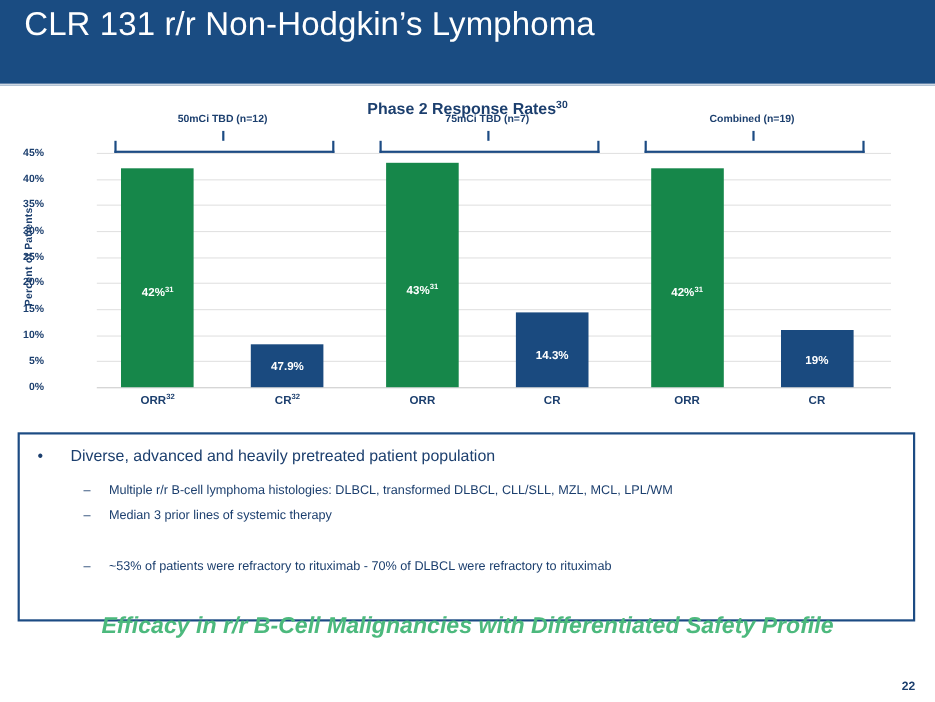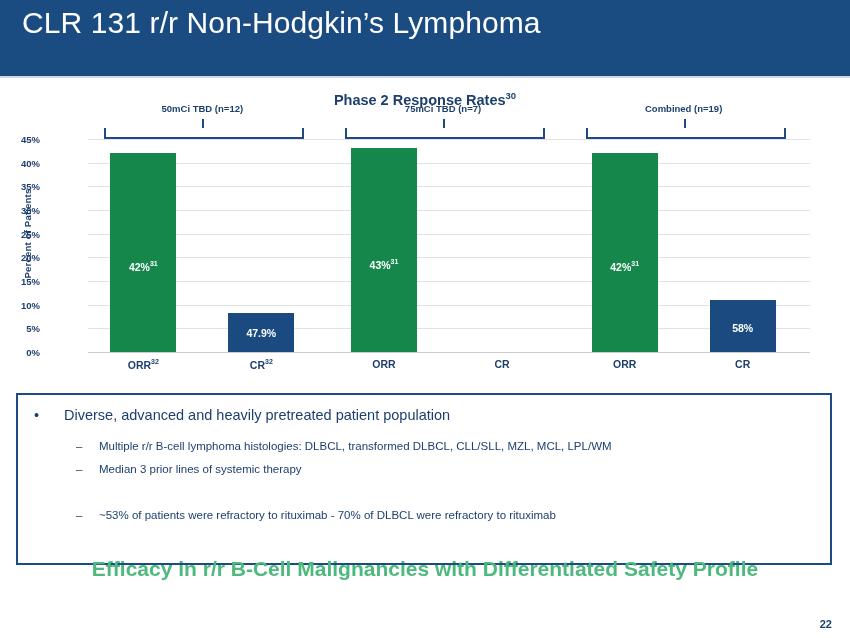--- a/index.html
+++ b/index.html
@@ -175,20 +175,21 @@
   .bullet-l2 .mark { display: inline-block; width: 23px; }
 
   
   #footer-tagline {
     position: absolute;
     left: 0; top: 557px;
     width: 850px;
     text-align: center;
     font-size: 21px;
     font-weight: bold;
+    font-style: italic;
     color: #4CB97D;
     white-space: nowrap;
   }
   #page-number {
     position: absolute;
     right: 18px; bottom: 8px;
     font-size: 11px;
     font-weight: bold;
     color: #1c3f6e;
     margin-left: 43px;
@@ -236,30 +237,33 @@
         <div class="bar-value" style="bottom: 13.3575px;"><span>47.9%</span></div>
       </div>
       <div class="xlabel" style="left: 140.333px; width: 66px;"><span>CR</span><sup>32</sup></div>
       <div class="bracket" style="left: 16.3333px; width: 196px; top: -11px;"></div>
       <div class="bracket-tick" style="left: 114.333px; top: -20px;"></div>
       <div class="group-label" style="left: 24.3333px; width: 180px; top: -36px;">50mCi TBD (n=12)</div>
       <div class="bar orr" style="left: 263px; width: 66px; height: 203.533px;">
         <div class="bar-value" style="bottom: 81.4133px;"><span>43%</span><sup>31</sup></div>
       </div>
       <div class="xlabel" style="left: 263px; width: 66px;"><span>ORR</span></div>
+      <div class="bar cr" style="left: 381px; width: 66px; height: 67.6867px;">
+        <div class="bar-value" style="bottom: 23.0135px;"><span>14.3%</span></div>
+      </div>
       <div class="xlabel" style="left: 381px; width: 66px;"><span>CR</span></div>
       <div class="bracket" style="left: 257px; width: 196px; top: -11px;"></div>
       <div class="bracket-tick" style="left: 355px; top: -20px;"></div>
       <div class="group-label" style="left: 265px; width: 180px; top: -36px;">75mCi TBD (n=7)</div>
       <div class="bar orr" style="left: 503.667px; width: 66px; height: 198.8px;">
         <div class="bar-value" style="bottom: 79.52px;"><span>42%</span><sup>31</sup></div>
       </div>
       <div class="xlabel" style="left: 503.667px; width: 66px;"><span>ORR</span></div>
       <div class="bar cr" style="left: 621.667px; width: 66px; height: 52.0667px;">
-        <div class="bar-value" style="bottom: 17.7027px;"><span>58%</span></div>
+        <div class="bar-value" style="bottom: 17.7027px;"><span>19%</span></div>
       </div>
       <div class="xlabel" style="left: 621.667px; width: 66px;"><span>CR</span></div>
       <div class="bracket" style="left: 497.667px; width: 196px; top: -11px;"></div>
       <div class="bracket-tick" style="left: 595.667px; top: -20px;"></div>
       <div class="group-label" style="left: 505.667px; width: 180px; top: -36px;">Combined (n=19)</div>
     </div>
 </div>
 
 <div id="bullet-box">
     <div class="bullet-l1" style="top: 12px;"><span class="mark">•</span><span>Diverse, advanced and heavily pretreated patient population</span></div>

